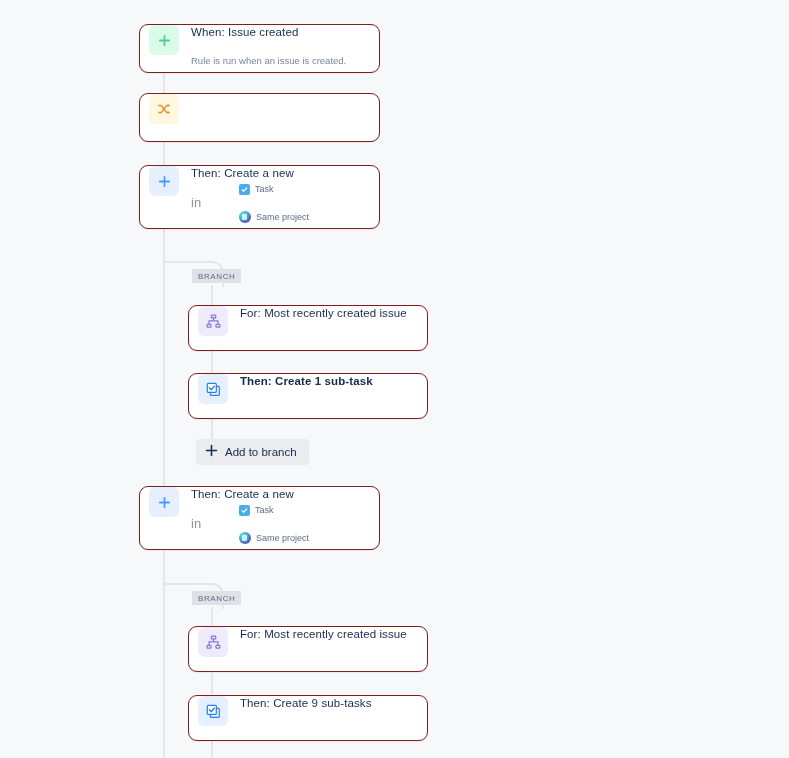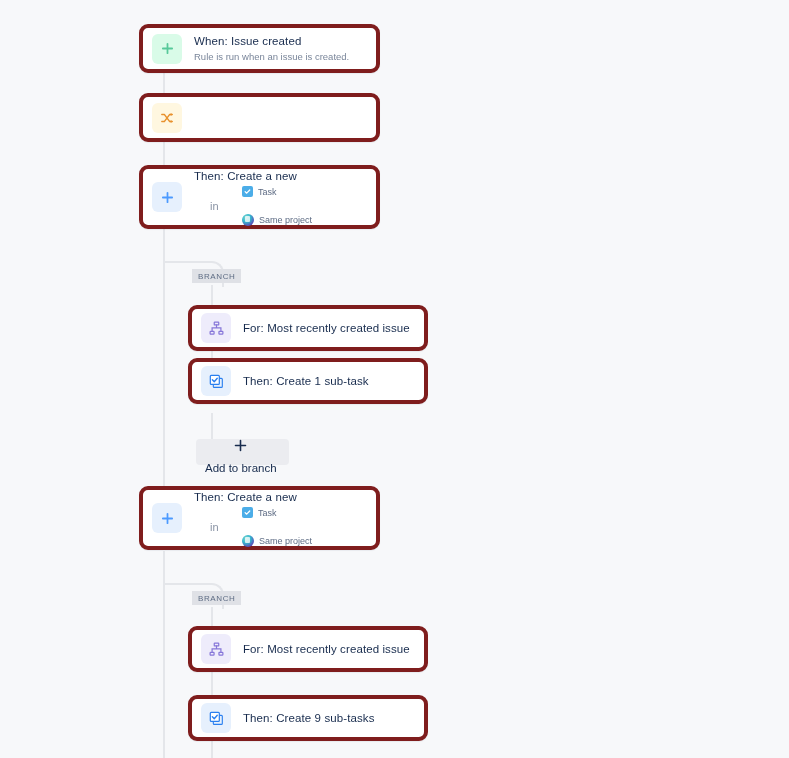--- a/index.html
+++ b/index.html
@@ -47,25 +47,25 @@
   .elbow-h {
     position: absolute;
     height: 2px;
     background: #e4e6ea;
   }
 
   
   .card {
     position: absolute;
     background: #ffffff;
-    border: 4px solid #7f1d1d;
+    border: 1px solid #7f1d1d;
     border-radius: 9px;
     box-sizing: border-box;
     display: flex;
-    align-items: center;
+    align-items: flex-start;
     box-shadow: 0 1px 1px rgba(9,30,66,0.06);
   }
   .card-icon {
     width: 30px;
     height: 30px;
     border-radius: 6px;
     flex: 0 0 auto;
     display: flex;
     align-items: center;
     justify-content: center;
@@ -80,42 +80,41 @@
   .card-title {
     font-size: 11.5px;
     color: #172b4d;
     line-height: 15px;
     letter-spacing: 0.1px;
   }
   .card-sub {
     font-size: 9.5px;
     color: #7a869a;
     line-height: 14px;
-    margin-top: 1px;
+    margin-top: 14px;
   }
 
   
   .detail-row {
     display: flex;
     align-items: center;
     gap: 5px;
     margin-top: 2px;
     padding-left: 48px;
   }
   .detail-row .dtext {
     font-size: 9px;
     color: #5e6c84;
     line-height: 12px;
   }
   .detail-plain {
-    font-size: 11px;
+    font-size: 13px;
     color: #8993a4;
     line-height: 12px;
     margin-top: 2px;
-    margin-left: 16px;
   }
 
   .mini-task-icon {
     width: 11px; height: 11px;
     border-radius: 2px;
     background: #4bade8;
     display: flex; align-items: center; justify-content: center;
     flex: 0 0 auto;
   }
   .mini-project-icon {
@@ -253,34 +252,34 @@
           <rect x="10.6" y="11" width="4.2" height="3" rx="0.6"></rect>
           <path d="M8 4.2v3M3.3 11V7.4h9.4V11" stroke-linecap="round"></path>
         </g>
       </svg>
     </div>
     <div class="card-body">
       <div class="card-title">For: Most recently created issue</div>
     </div>
   </div>
 
-  <div class="card" style="left:188px;top:358px;width:240px;height:46px;">
+  <div class="card" style="left:188px;top:373px;width:240px;height:46px;font-weight:bold;">
     <div class="card-icon" style="background:#e6f0fd;">
       <svg width="15" height="15" viewBox="0 0 16 16" aria-hidden="true">
         <rect x="4.6" y="4.6" width="9.6" height="9.6" rx="1" fill="none" stroke="#2a7ff0" stroke-width="1.2"></rect>
         <rect x="1.4" y="1.4" width="9.6" height="9.6" rx="1" fill="#ffffff" stroke="#2a7ff0" stroke-width="1.3"></rect>
         <path d="M3.6 6.2l2 2 3.2-3.6" stroke="#2a7ff0" stroke-width="1.5" fill="none" stroke-linecap="round" stroke-linejoin="round"></path>
       </svg>
     </div>
     <div class="card-body">
       <div class="card-title">Then: Create 1 sub-task</div>
     </div>
   </div>
 
-  <button class="add-branch-btn" style="left:196px;top:439px;flex-direction:column;">
+  <button class="add-branch-btn" style="left:196px;top:439px;">
     <span>
       <svg width="13" height="13" viewBox="0 0 14 14" aria-hidden="true">
         <path d="M7 1.6v10.8M1.6 7h10.8" stroke="#172b4d" stroke-width="1.7" stroke-linecap="round"></path>
       </svg>
     </span>
     <span class="ab-label">Add to branch</span>
   </button>
 
   <div class="card" style="left:139px;top:486px;width:241px;height:64px;">
     <div class="card-icon" style="background:#e6f0fd;">

